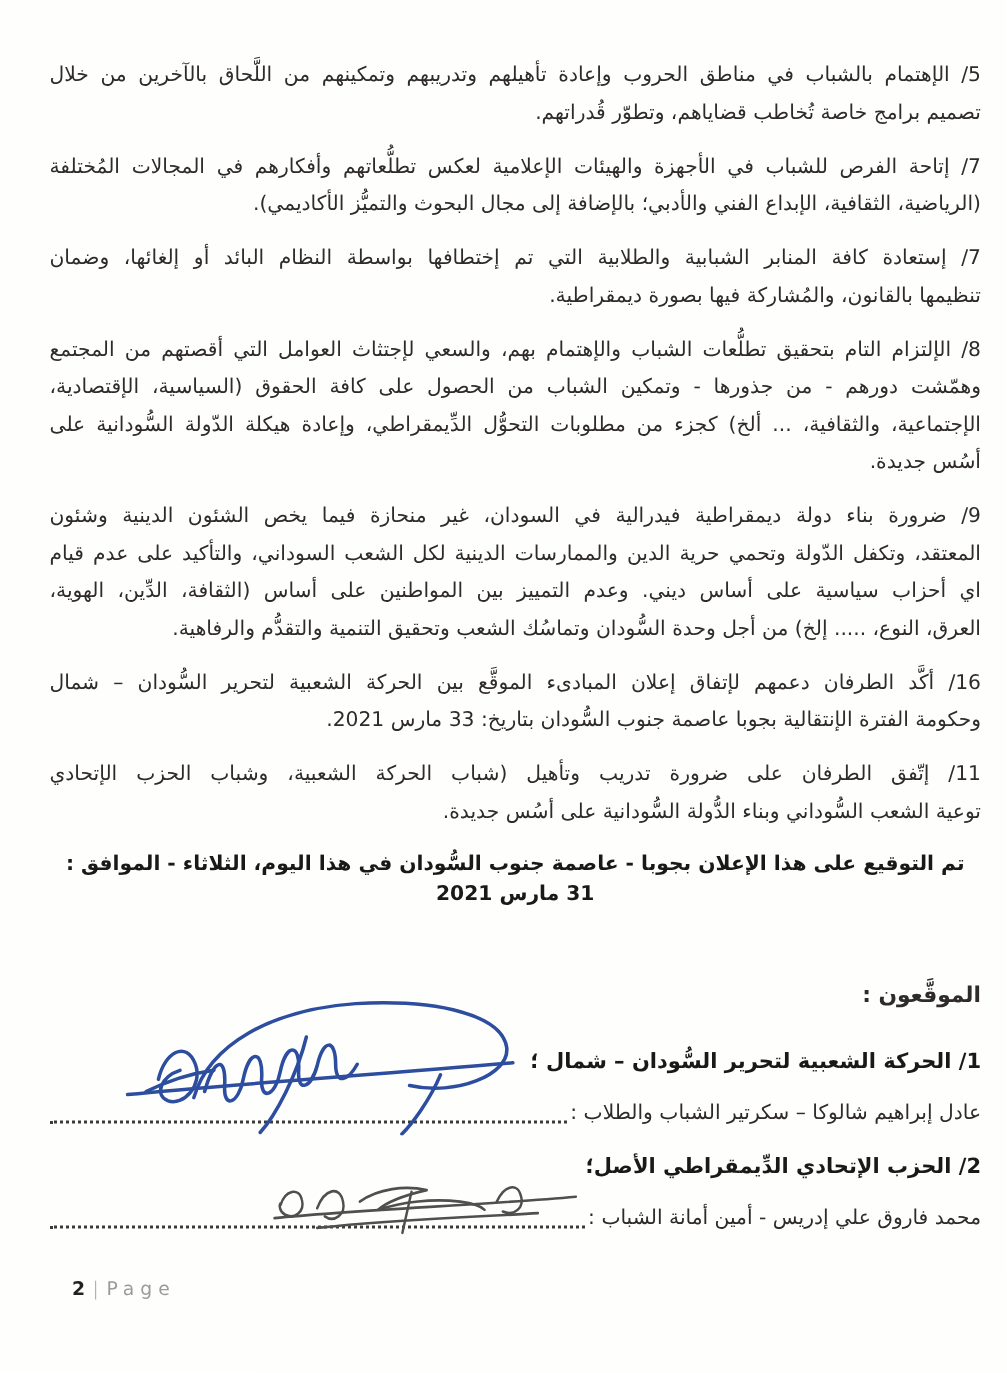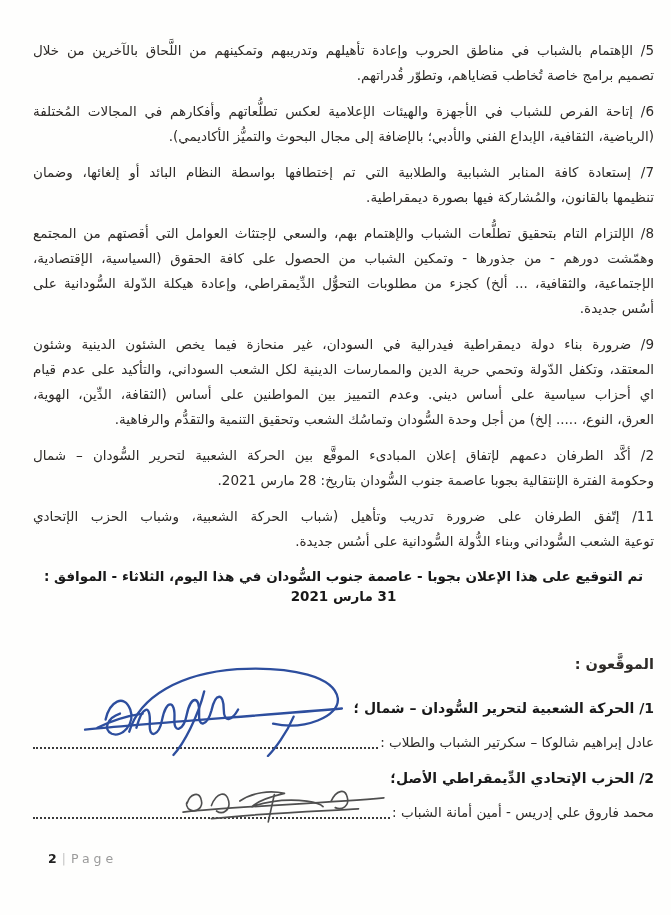--- a/index.html
+++ b/index.html
@@ -98,21 +98,21 @@
 
 <div class="page">
   <div class="content">
 
     <div class="para">
       <div class="line">5/ الإهتمام بالشباب في مناطق الحروب وإعادة تأهيلهم وتدريبهم وتمكينهم من اللَّحاق بالآخرين من خلال</div>
       <div class="line last">تصميم برامج خاصة تُخاطب قضاياهم، وتطوّر قُدراتهم.</div>
     </div>
 
     <div class="para">
-      <div class="line">6/ إتاحة الفرص للشباب في الأجهزة والهيئات الإعلامية لعكس تطلُّعاتهم وأفكارهم في المجالات المُختلفة</div>
+      <div class="line">7/ إتاحة الفرص للشباب في الأجهزة والهيئات الإعلامية لعكس تطلُّعاتهم وأفكارهم في المجالات المُختلفة</div>
       <div class="line last">(الرياضية، الثقافية، الإبداع الفني والأدبي؛ بالإضافة إلى مجال البحوث والتميُّز الأكاديمي).</div>
     </div>
 
     <div class="para">
       <div class="line">7/ إستعادة كافة المنابر الشبابية والطلابية التي تم إختطافها بواسطة النظام البائد أو إلغائها، وضمان</div>
       <div class="line last">تنظيمها بالقانون، والمُشاركة فيها بصورة ديمقراطية.</div>
     </div>
 
     <div class="para">
       <div class="line">8/ الإلتزام التام بتحقيق تطلُّعات الشباب والإهتمام بهم، والسعي لإجتثاث العوامل التي أقصتهم من المجتمع</div>
@@ -122,22 +122,22 @@
     </div>
 
     <div class="para">
       <div class="line">9/ ضرورة بناء دولة ديمقراطية فيدرالية في السودان، غير منحازة فيما يخص الشئون الدينية وشئون</div>
       <div class="line">المعتقد، وتكفل الدّولة وتحمي حرية الدين والممارسات الدينية لكل الشعب السوداني، والتأكيد على عدم قيام</div>
       <div class="line">اي أحزاب سياسية على أساس ديني. وعدم التمييز بين المواطنين على أساس (الثقافة، الدِّين، الهوية،</div>
       <div class="line last">العرق، النوع، ..... إلخ) من أجل وحدة السُّودان وتماسُك الشعب وتحقيق التنمية والتقدُّم والرفاهية.</div>
     </div>
 
     <div class="para">
-      <div class="line">2/ أكَّد الطرفان دعمهم لإتفاق إعلان المبادىء الموقَّع بين الحركة الشعبية لتحرير السُّودان – شمال</div>
-      <div class="line last">وحكومة الفترة الإنتقالية بجوبا عاصمة جنوب السُّودان بتاريخ: 28 مارس 2021.</div>
+      <div class="line">16/ أكَّد الطرفان دعمهم لإتفاق إعلان المبادىء الموقَّع بين الحركة الشعبية لتحرير السُّودان – شمال</div>
+      <div class="line last">وحكومة الفترة الإنتقالية بجوبا عاصمة جنوب السُّودان بتاريخ: 33 مارس 2021.</div>
     </div>
 
     <div class="para">
       <div class="line">11/ إتّفق الطرفان على ضرورة تدريب وتأهيل (شباب الحركة الشعبية، وشباب الحزب الإتحادي</div>
       <div class="line last">توعية الشعب السُّوداني وبناء الدُّولة السُّودانية على أسُس جديدة.</div>
     </div>
 
     <div class="signed-line">تم التوقيع على هذا الإعلان بجوبا - عاصمة جنوب السُّودان في هذا اليوم، الثلاثاء - الموافق : 31 مارس 2021</div>
 
     <div class="signatories-label">الموقَّعون :</div>

